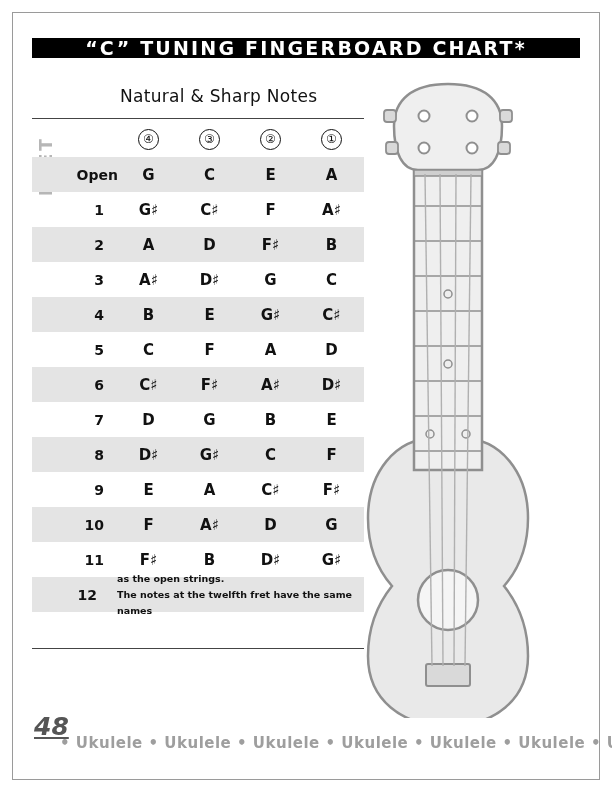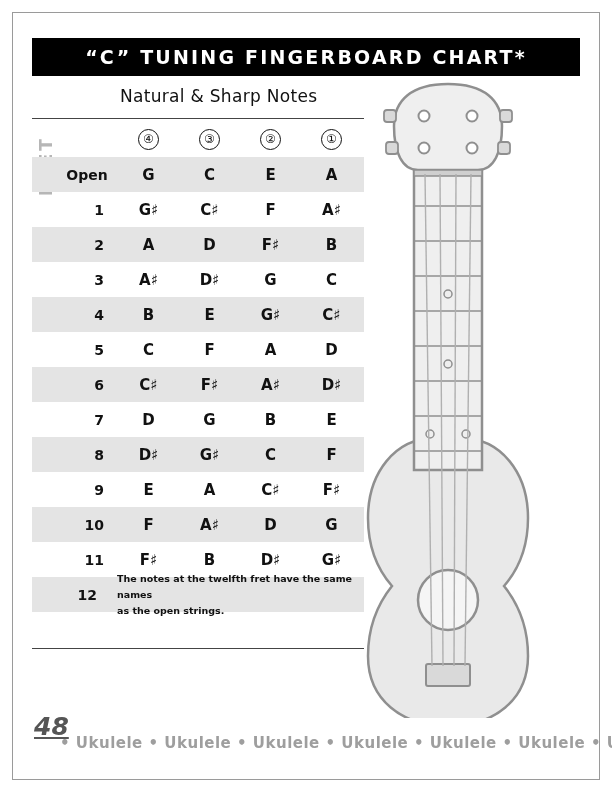--- a/index.html
+++ b/index.html
@@ -25,21 +25,21 @@
     border: 1px solid #9a9a9a;
     box-sizing: border-box;
   }
 
   
   #title-bar {
     position: absolute;
     left: 32px;
     top: 38px;
     width: 548px;
-    height: 38px;
+    height: 20px;
     background: #000000;
     color: #ffffff;
     display: flex;
     align-items: center;
     justify-content: center;
   }
   #title-text {
     font-family: "DejaVu Sans", sans-serif;
     font-weight: bold;
     font-size: 19px;
@@ -88,21 +88,21 @@
     width: 86px;
     text-align: right;
     padding-right: 14px;
     box-sizing: border-box;
     font-family: "DejaVu Sans", sans-serif;
     font-weight: bold;
     font-size: 14px;
     color: #111;
   }
   .cell-fret.open {
-    text-align: center;
+    text-align: right;
     padding-left: 24px;
     padding-right: 0;
     font-size: 14px;
   }
   .cell-note {
     width: 61px;
     text-align: center;
     font-family: "DejaVu Sans", sans-serif;
     font-weight: bold;
     font-size: 15px;
@@ -366,22 +366,22 @@
     <div class="cell-fret">11</div>
     <div class="cell-note">F♯</div>
     <div class="cell-note">B</div>
     <div class="cell-note">D♯</div>
     <div class="cell-note">G♯</div>
   </div>
 
   <div class="row shaded" id="row-12">
     <div class="cell-fret">12</div>
     <div class="note-block">
+      <div>as the open strings.</div>
       <div>The notes at the twelfth fret have the same names</div>
-      <div>as the open strings.</div>
     </div>
   </div>
 
 </div>
 
 <div class="hrule" id="rule-bottom"></div>
 
 <div id="footnote">
 </div>
 

